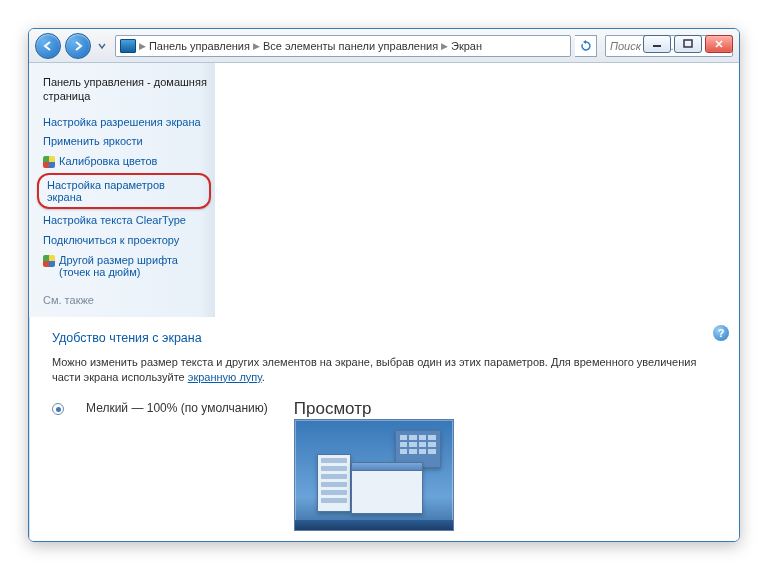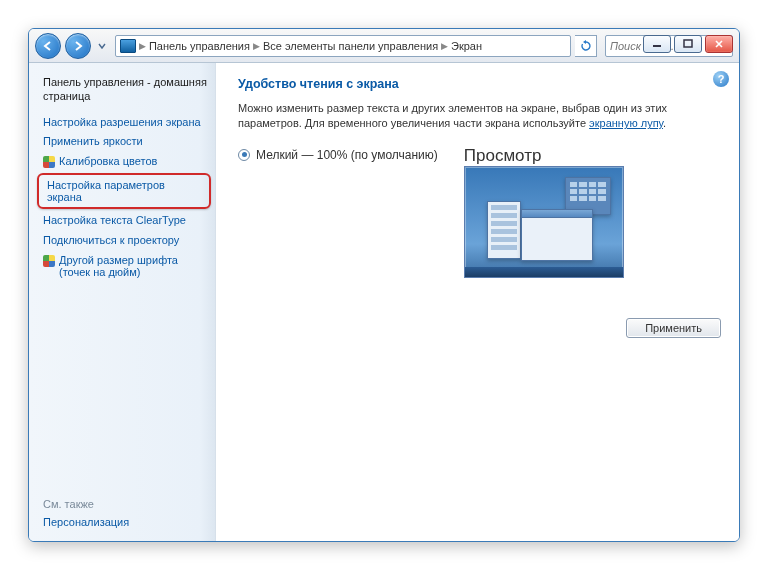--- a/index.html
+++ b/index.html
@@ -41,50 +41,50 @@
   }
   .addrbar .mon{width:16px;height:14px;background:linear-gradient(#4aa0e0,#1060a0);border:1px solid #0a4a80;border-radius:1px;flex:none}
   .addrbar .sep{color:#888;font-size:9px}
   .refresh{width:22px;height:22px;border:1px solid #8ca5bf;border-left:none;background:#fff;display:flex;align-items:center;justify-content:center}
   .searchbox{
     width:128px;height:22px;border:1px solid #8ca5bf;background:#fff;border-radius:2px;
     display:flex;align-items:center;padding:0 4px;margin-left:4px;font-size:11px;color:#777;font-style:italic;
   }
   .searchbox .mag{margin-left:auto;color:#2a6fb0}
   
-  .body { display:flex; height: calc(100% - 34px); }
+  .body { display:flex; height: calc(100% - 34px); flex-direction: column; }
   .sidebar {
     width: 186px; background: linear-gradient(to right,#f1f6fb,#e9f1f9 92%, #dce6f0);
     padding: 10px 8px 8px 14px; font-size:11px; color:#0b5aa6;
     display:flex;flex-direction:column;
   }
   .sb-link { color:#0b5aa6; cursor:pointer; padding:3px 0; line-height:1.25; }
   .sb-link.dark { color:#1a1a1a; }
   .sb-row { display:flex; align-items:flex-start; gap:4px; padding:3px 0; }
   .shield{width:12px;height:12px;flex:none;background:conic-gradient(#f5d847 0 25%,#3d78c6 25% 50%,#d64a3a 50% 75%,#4ca64a 75%);border-radius:2px;margin-top:1px}
   .highlight{
-    border:2px solid #d02a2a;border-radius:6px;
+    border:2px solid #d02a2a;border-radius:12px;
     padding:4px 10px 4px 8px;margin:2px -4px 2px -6px;
     box-shadow: 0 1px 2px rgba(0,0,0,.2);
   }
   .sb-spacer{flex:1}
   .sb-footer{border-top:none;padding-top:10px}
   .sb-muted{color:#7a8a9a;padding:3px 0}
   .content {
     flex:1; background:#fff; padding: 14px 18px 14px 22px;
     border-left:1px solid #d6e0ea;
     font-size:11px;color:#333;position:relative;
   }
   .helpicon{position:absolute;right:10px;top:8px;width:16px;height:16px;border-radius:50%;background:radial-gradient(circle at 35% 30%,#9cd0f5,#2a7ac8);color:#fff;font-weight:bold;font-size:11px;text-align:center;line-height:16px}
-  h1{font-size:12.5px;color:#0a5aa6;font-weight:bold;margin-bottom:10px}
+  h1{font-size:12.5px;color:#0a5aa6;font-weight:normal;margin-bottom:10px}
   .desc{font-size:11px;color:#333;line-height:1.4;margin-bottom:14px}
   .desc a{color:#0b5aa6;text-decoration:underline}
   .optgrid{display:flex;gap:26px;align-items:flex-start}
   .opts{display:flex;flex-direction:column;gap:20px;padding-top:2px}
-  .radio-row{display:flex;align-items:center;gap:6px;font-size:12px}
+  .radio-row{display:flex;align-items:flex-end;gap:22px;font-size:12px}
   .radio-row.big{font-size:14px;color:#222}
   .radio{width:12px;height:12px;border:1px solid #6f8aa5;border-radius:50%;display:inline-flex;align-items:center;justify-content:center;background:#fff}
   .radio.sel::after{content:"";width:5px;height:5px;border-radius:50%;background:#3c7ab7}
   .preview-col{flex:1}
   .preview-label{font-size:17px;color:#333;}
   .preview{
     width:160px;height:112px;border:1px solid #5b7dae;
     background:linear-gradient(to bottom,#3878b8,#6aa3d8 70%,#3a6da2);
     position:relative; box-shadow: inset 0 0 0 1px rgba(255,255,255,.35);
   }
@@ -182,21 +182,20 @@
       </div>
       <div class="sb-link">Настройка текста ClearType</div>
       <div class="sb-link">Подключиться к проектору</div>
       <div class="sb-row">
         <span class="shield"></span>
         <span style="color:#0b5aa6">Другой размер шрифта (точек на дюйм)</span>
       </div>
       <div class="sb-spacer"></div>
       <div class="sb-footer">
         <div class="sb-muted">См. также</div>
-        <div class="sb-link">Персонализация</div>
       </div>
     </div>
 
     <div class="content">
       <div class="helpicon">?</div>
       <h1>Удобство чтения с экрана</h1>
       <p class="desc">
         <span>Можно изменить размер текста и других элементов на экране, выбрав один из этих параметров. Для временного увеличения части экрана используйте </span><a>экранную лупу</a><span>.</span>
       </p>
 

